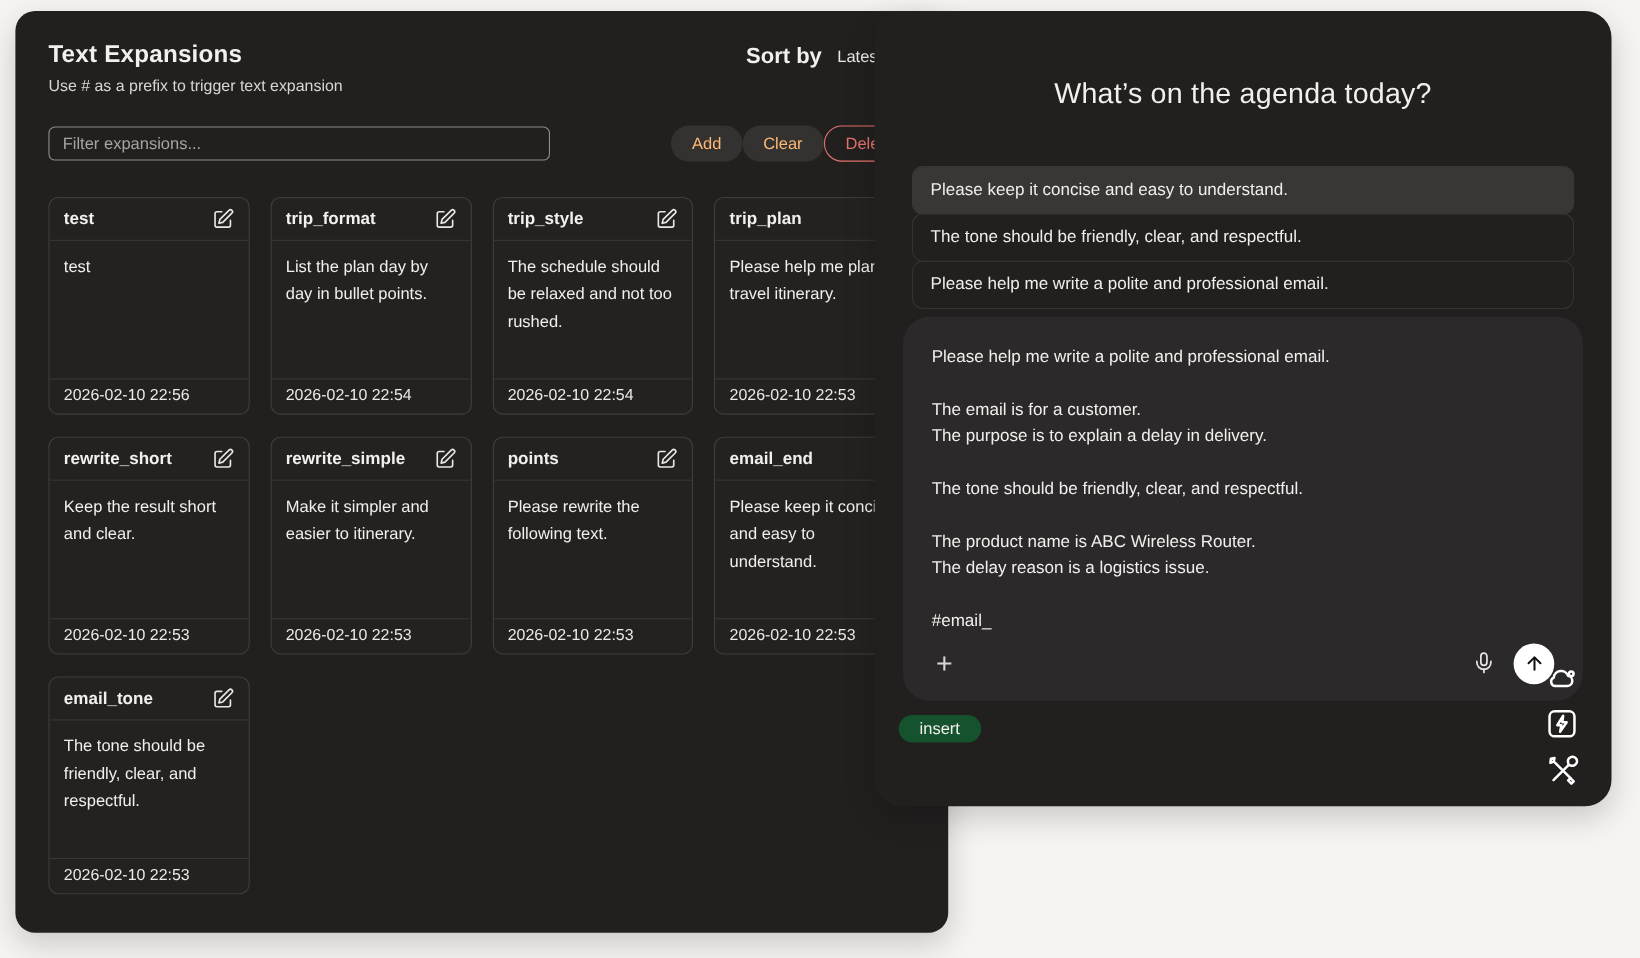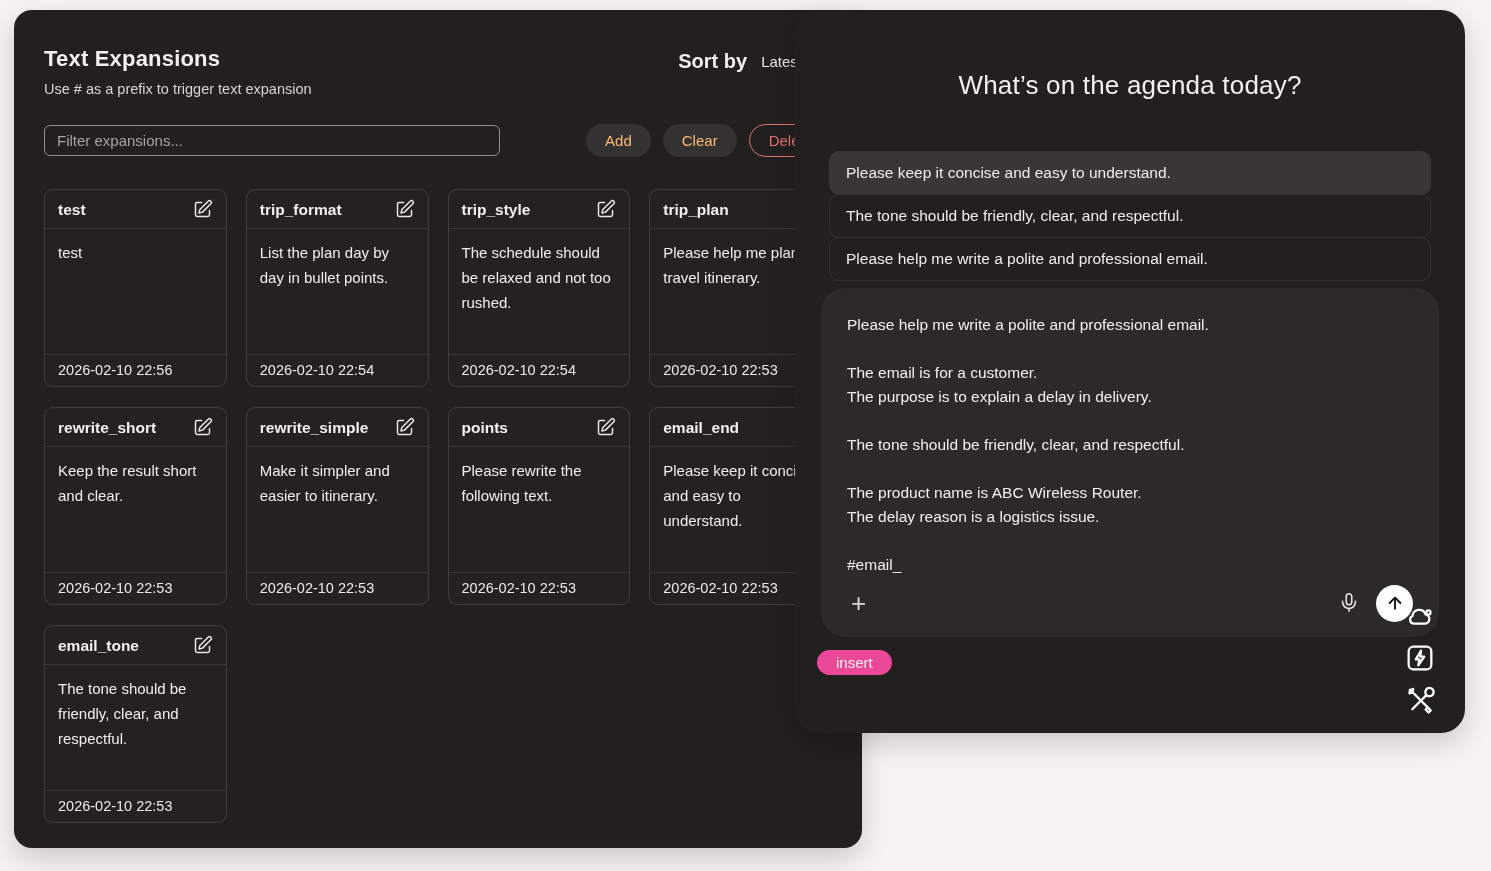--- a/index.html
+++ b/index.html
@@ -3,30 +3,30 @@
 <meta charset="utf-8">
 <style>
   * { margin:0; padding:0; box-sizing:border-box; }
   body { font-family:"Liberation Sans", sans-serif; background:#f5f4f2; }
   .stage { position:relative; width:1491px; height:871px; background:#f5f4f2; overflow:hidden; }
 
   .panel { position:absolute; background:#221f1f; border-radius:18px; color:#f2f0ed;
            box-shadow:0 10px 28px rgba(0,0,0,.18); }
 
   
-  .exp-panel { left:14px; top:10px; width:848px; height:838px; padding:36px 30px; }
+  .exp-panel { left:14px; top:10px; width:848px; height:838px; padding:26px 30px; }
   .exp-header { display:flex; justify-content:space-between; align-items:flex-start; }
   .exp-title { font-size:22px; font-weight:600; letter-spacing:.2px; }
   .exp-subtitle { font-size:14.5px; color:#d8d5d2; margin-top:9px; font-weight:400; }
   .sort-row { display:flex; align-items:center; gap:14px; margin-top:4px; }
   .sort-label { font-size:20px; font-weight:600; }
   .sort-value { font-size:15px; color:#e9e7e4; }
   .chev { width:16px; height:16px; stroke:#cfccc9; fill:none; stroke-width:2; cursor:pointer; }
 
-  .toolbar { display:flex; align-items:center; margin-top:27px; gap:12px; }
+  .toolbar { display:flex; align-items:center; margin-top:27px; }
   .filter-input { width:456px; height:31px; background:transparent; border:1px solid #8f8c8a;
                   border-radius:6px; color:#f2f0ed; font-size:15px; padding:0 12px;
                   font-family:"Liberation Sans", sans-serif; }
   .filter-input::placeholder { color:#a7a4a1; }
   .toolbar-spacer { flex:1; }
   .pill-btn { height:33px; padding:0 19px; border-radius:17px; border:none; cursor:pointer;
               background:#343131; color:#fdba74; font-size:15px; font-family:"Liberation Sans", sans-serif; }
   .pill-btn.danger { background:transparent; border:1.5px solid #e2736c; color:#e2736c; }
 
   .card-grid { display:grid; grid-template-columns:repeat(4, 1fr); gap:20px 19px; margin-top:32px; }
@@ -60,21 +60,21 @@
               padding:0 4px; background:none; border:none; font-family:"Liberation Sans", sans-serif; }
   .composer-right { display:flex; align-items:center; gap:16px; }
   .mic-btn { width:22px; height:22px; color:#e9e7e4; cursor:pointer; }
   .mic-btn svg { width:100%; height:100%; stroke:currentColor; fill:none; stroke-width:1.7;
                  stroke-linecap:round; stroke-linejoin:round; }
   .send-btn { position:relative; z-index:3; width:37px; height:37px; border-radius:50%; background:#ffffff;
               border:none; display:flex; align-items:center; justify-content:center; cursor:pointer; }
   .send-btn svg { width:20px; height:20px; stroke:#111; fill:none; stroke-width:2.2;
                   stroke-linecap:round; stroke-linejoin:round; }
 
-  .insert-badge { display:inline-block; margin-top:13px; margin-left:-12px; background:#ec4899;
+  .insert-badge { display:inline-block; margin-top:13px; margin-left:-12px; background:#14532d;
                   color:#f2f0ed; font-size:15px; padding:4px 19px; border-radius:14px; cursor:pointer; }
 
   .fab-col { position:absolute; right:26px; top:588px; width:38px; display:flex; flex-direction:column;
              align-items:center; gap:9px; z-index:2; }
   .fab { width:34px; height:34px; color:#ffffff; cursor:pointer; display:flex; align-items:center;
          justify-content:center; }
   .fab svg { width:32px; height:32px; stroke:currentColor; fill:none; stroke-width:1.7;
              stroke-linecap:round; stroke-linejoin:round; }
 </style>
 </head>

